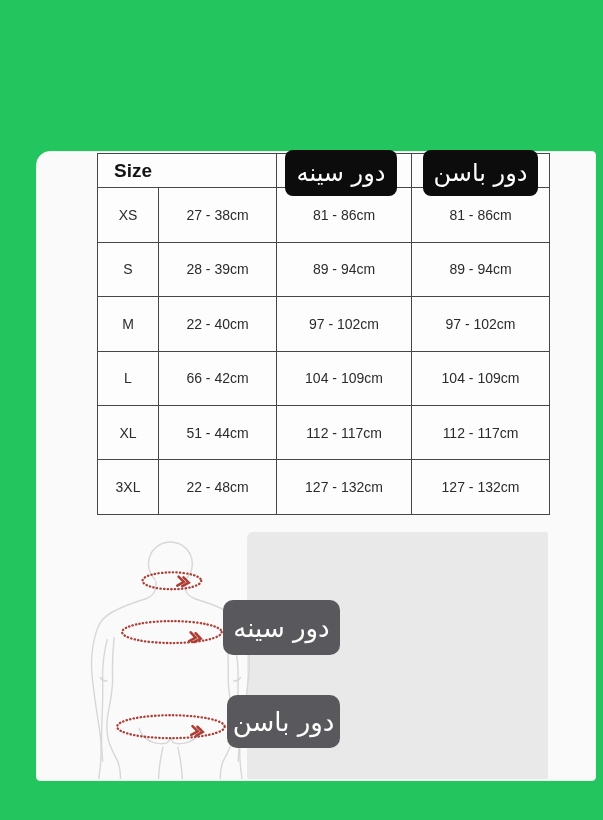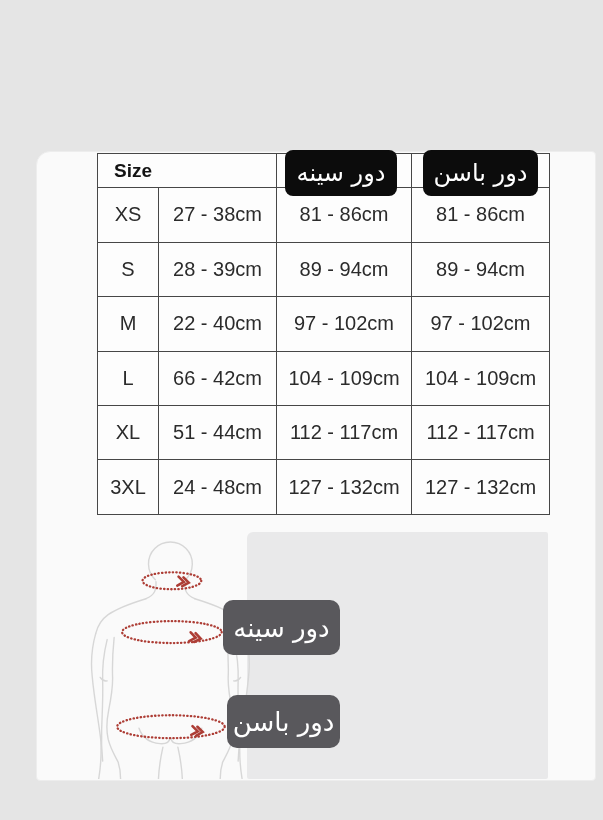--- a/index.html
+++ b/index.html
@@ -1,27 +1,27 @@
 <!DOCTYPE html>
 <html><head>
 <meta charset="utf-8">
 <style>
   html,body{margin:0;padding:0;background:#ffffff;}
-  .stage{position:relative;width:603px;height:820px;background:#e5e5e5;overflow:hidden;
+  .stage{position:relative;width:603px;height:820px;background:#22c55e;overflow:hidden;
          font-family:"Liberation Sans","DejaVu Sans",sans-serif;}
 
   
   .card{position:absolute;left:36px;top:151px;width:558px;height:628px;
         background:#fafafa;border:1px solid #ededed;border-radius:14px 4px 4px 4px;}
 
   
   .size-table{position:absolute;left:97px;top:153px;width:452px;height:362px;
               border-collapse:collapse;table-layout:fixed;background:#fdfdfd;}
   .size-table th,.size-table td{border:1px solid #474747;padding:0;
-              font-size:20px;color:#2b2b2b;text-align:center;vertical-align:middle;}
+              font-size:14px;color:#2b2b2b;text-align:center;vertical-align:middle;}
   .size-table th{height:29px;font-size:19px;font-weight:bold;color:#141414;
               text-align:left;padding-left:16px;}
   .size-table td{height:47px;}
 
   
   .hdr-box{position:absolute;top:150px;height:46px;background:#0c0c0c;border-radius:8px;
            color:#ffffff;display:flex;align-items:center;justify-content:center;
            font-family:"DejaVu Sans",sans-serif;font-size:24px;direction:rtl;z-index:5;}
   .hdr-chest{left:285px;width:112px;}
   .hdr-hip{left:423px;width:115px;}
@@ -85,21 +85,21 @@
       <td>104 - 109cm</td>
     </tr>
     <tr>
       <td>XL</td>
       <td>51 - 44cm</td>
       <td>112 - 117cm</td>
       <td>112 - 117cm</td>
     </tr>
     <tr>
       <td>3XL</td>
-      <td>24 - 48cm</td>
+      <td>22 - 48cm</td>
       <td>127 - 132cm</td>
       <td>127 - 132cm</td>
     </tr>
   </tbody>
     </table>
 
   <div class="hdr-box hdr-chest">دور سینه</div>
   <div class="hdr-box hdr-hip">دور باسن</div>
 
   <div class="gray-panel"></div>

